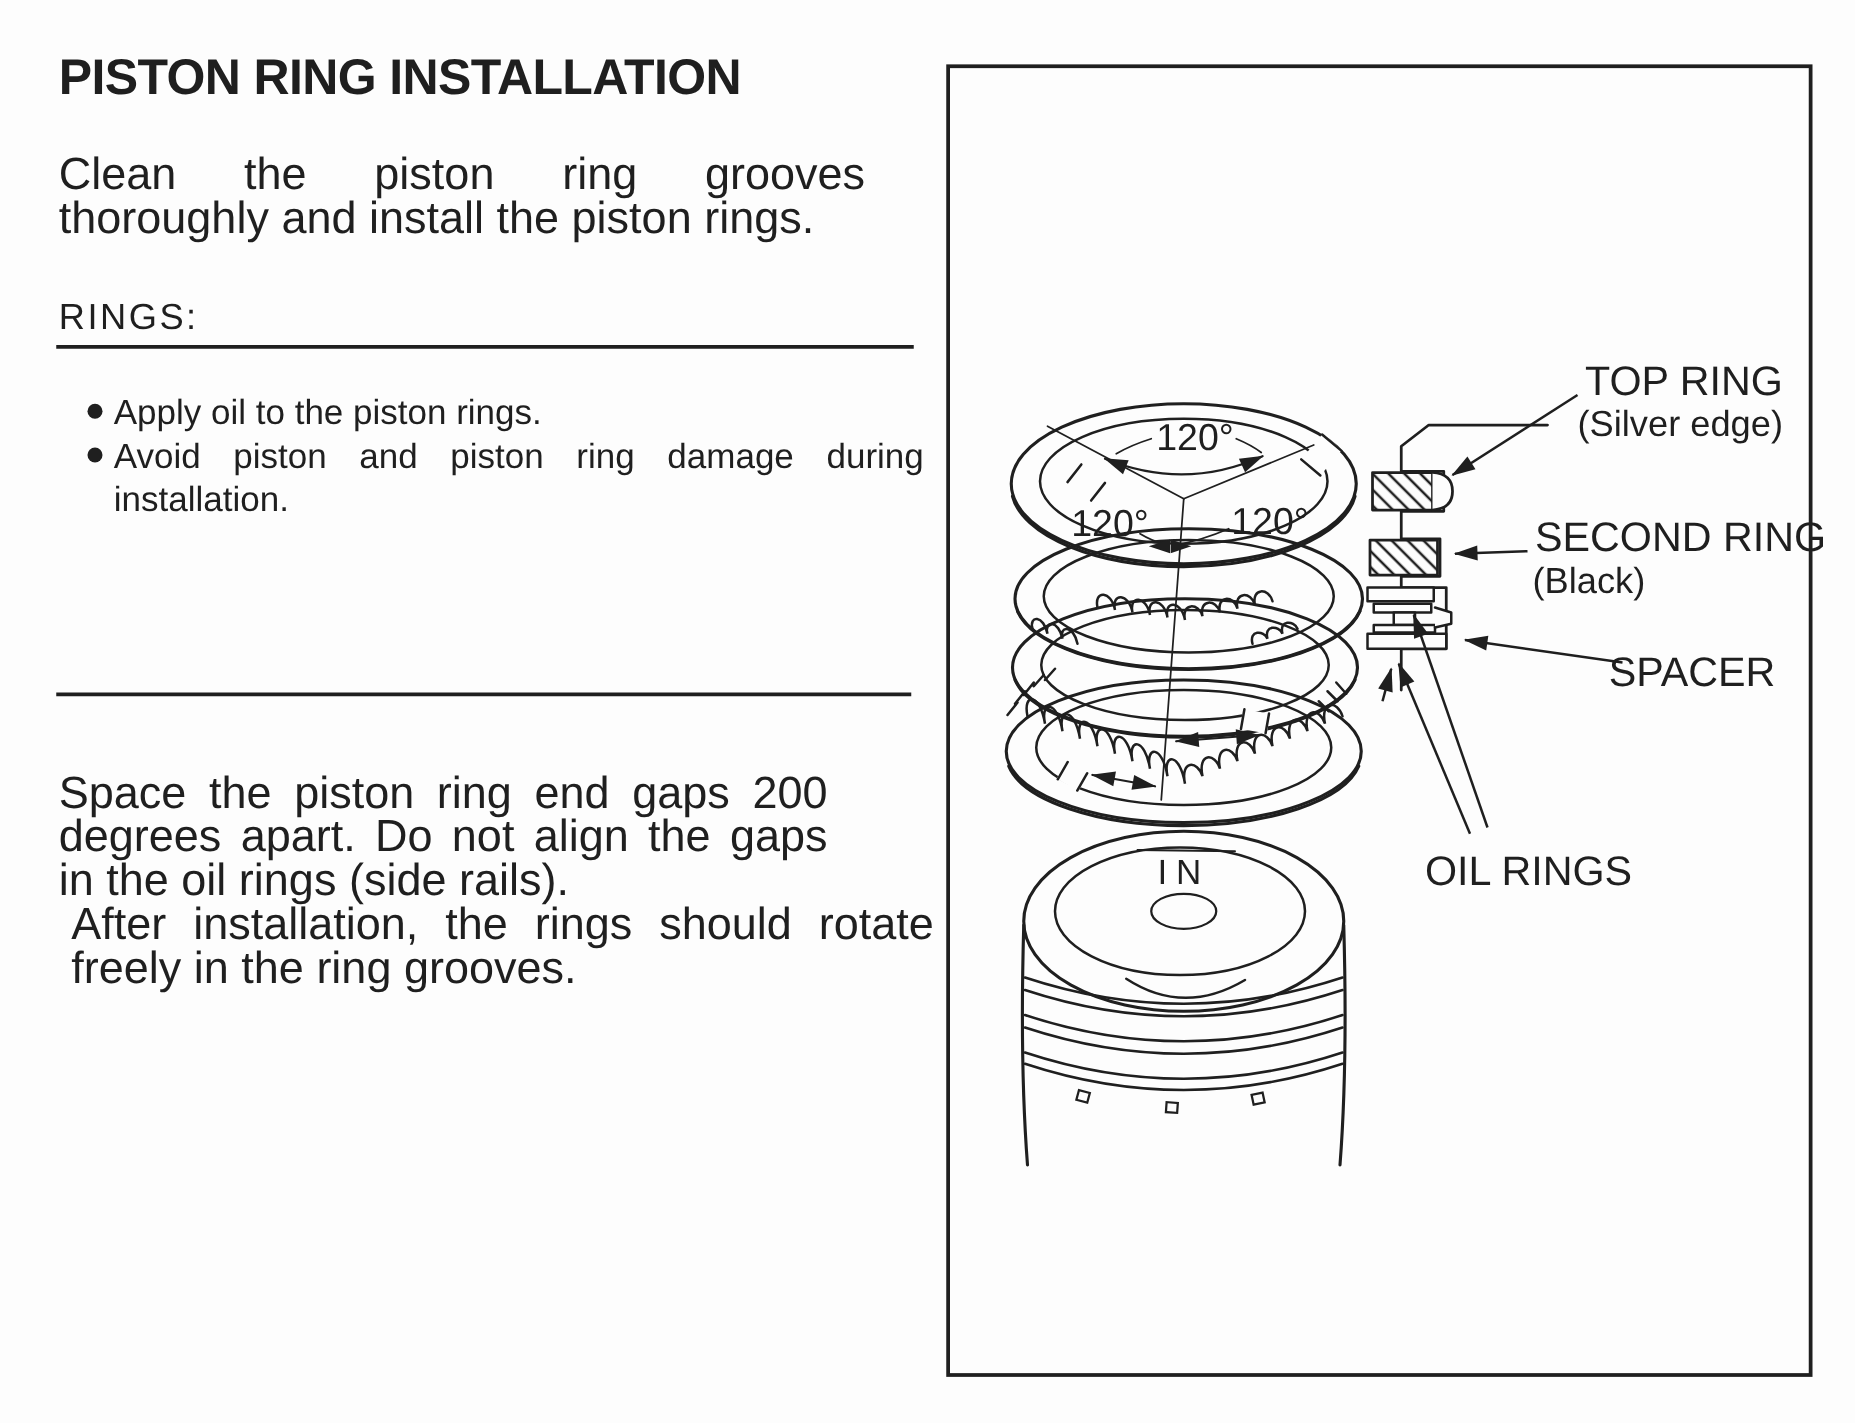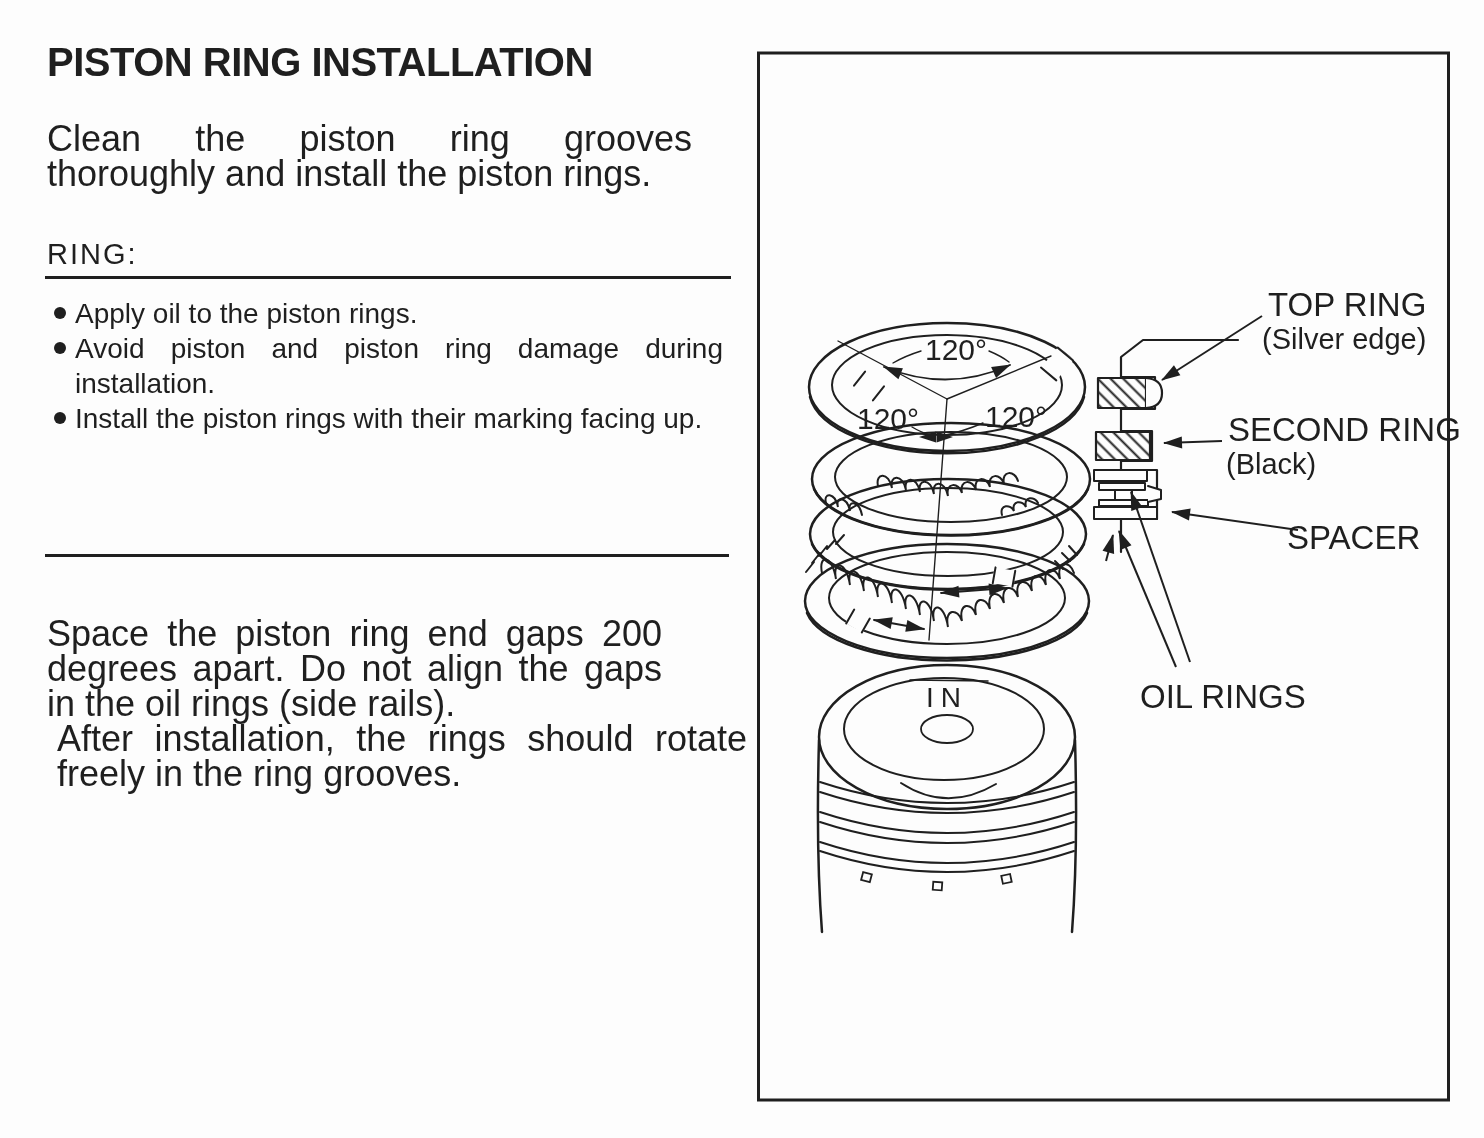--- a/index.html
+++ b/index.html
@@ -11,21 +11,21 @@
   .page-title{
     left:47px;top:40px;font-size:40px;font-weight:700;letter-spacing:-0.5px;
     margin:0;white-space:nowrap;text-align:right;
   }
   .body-text{font-size:36px;line-height:35px;text-align:justify;margin:0;}
   .intro{left:47px;top:121px;width:645px;}
   .note-head{left:47px;top:238px;font-size:29px;letter-spacing:2px;}
   .rule{border-top:3px solid #1f1f1f;height:0;}
   .rule-top{left:45px;top:276px;width:686px;}
   .rule-bottom{left:45px;top:554px;width:684px;}
-  .note-list{left:47px;top:296px;width:676px;margin:0;padding:0;list-style:none;}
+  .note-list{left:47px;top:296px;width:676px;margin:16px;padding:0;list-style:none;}
   .note-list li{
     position:relative;padding-left:28px;font-size:28px;line-height:35px;text-align:justify;
   }
   .note-list li::before{
     content:"";position:absolute;left:7px;top:11px;width:12px;height:12px;
     border-radius:50%;background:#1f1f1f;
   }
   .para-gap{left:47px;top:616px;width:615px;}
   .para-after{left:57px;top:721px;width:690px;}
   .figure-svg{left:0;top:0;}
@@ -33,27 +33,26 @@
     font-family:"Liberation Sans", sans-serif;fill:#1f1f1f;
   }
 </style>
 </head>
 <body>
 
 <h1 class="abs page-title">PISTON RING INSTALLATION</h1>
 
 <p class="abs body-text intro">Clean the piston ring grooves thoroughly and install the piston rings.</p>
 
-<div class="abs note-head">RING:</div>
+<div class="abs note-head">RINGS:</div>
 <div class="abs rule rule-top"></div>
 
 <ul class="abs note-list">
   <li>Apply oil to the piston rings.</li>
   <li>Avoid piston and piston ring damage during installation.</li>
-  <li>Install the piston rings with their marking facing up.</li>
 </ul>
 
 <div class="abs rule rule-bottom"></div>
 
 <p class="abs body-text para-gap">Space the piston ring end gaps 200 degrees apart. Do not align the gaps in the oil rings (side rails).</p>
 <p class="abs body-text para-after">After installation, the rings should rotate freely in the ring grooves.</p>
 
 <svg class="abs figure-svg" width="1484" height="1138" viewBox="0 0 1484 1138">
   <defs>
     <pattern id="hatch" patternUnits="userSpaceOnUse" width="9" height="9" patternTransform="rotate(-45)">

